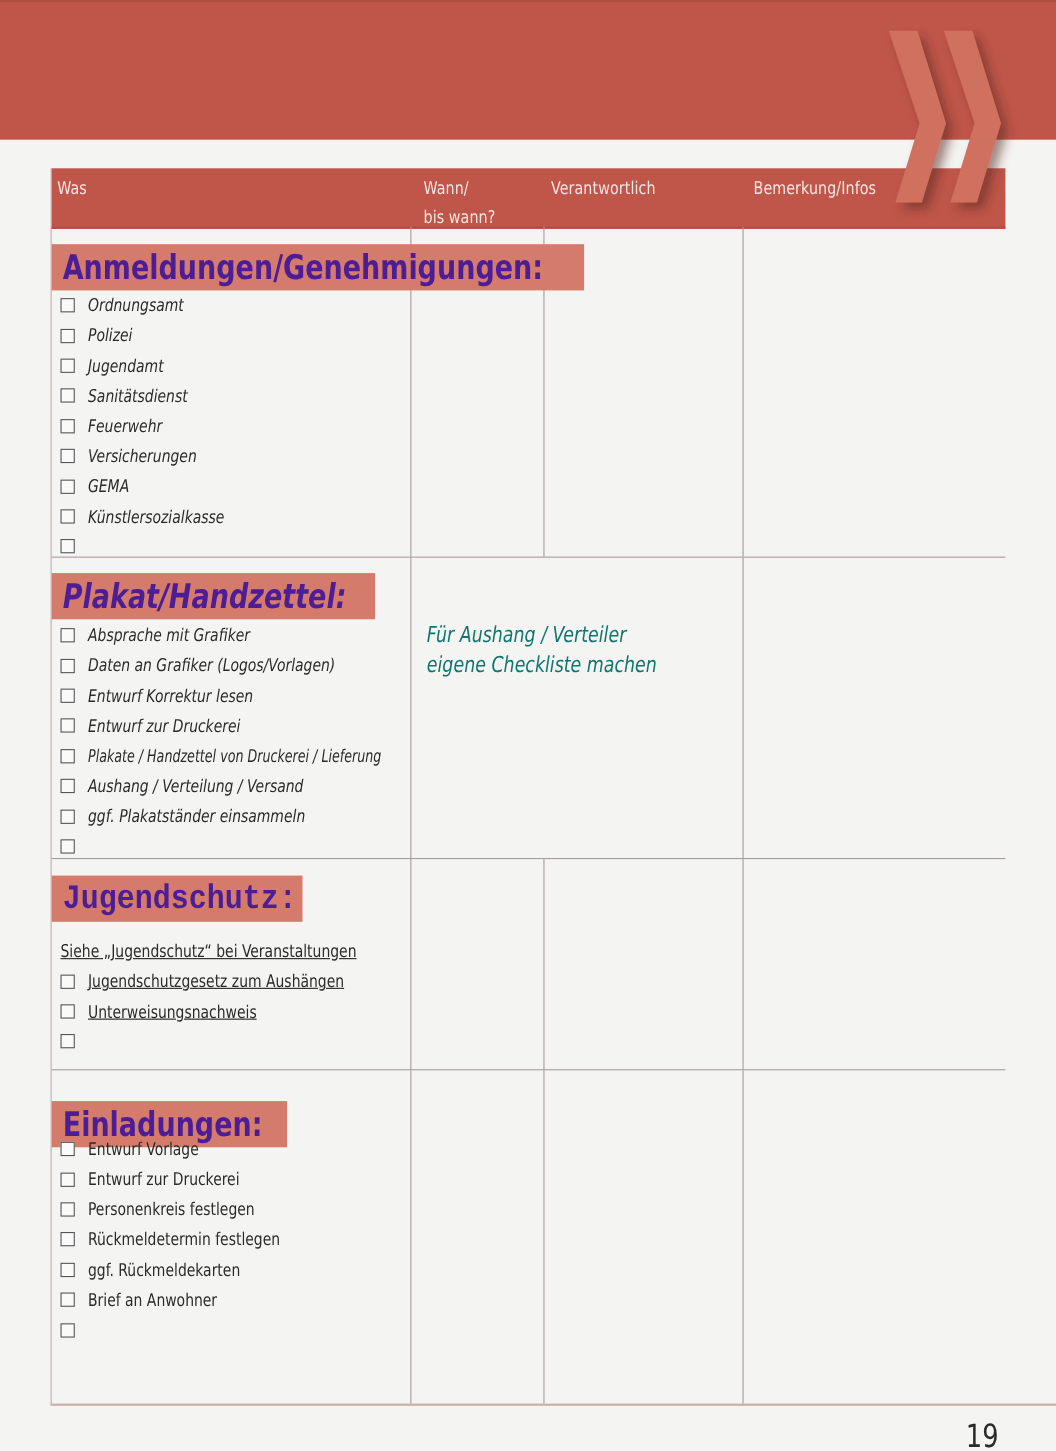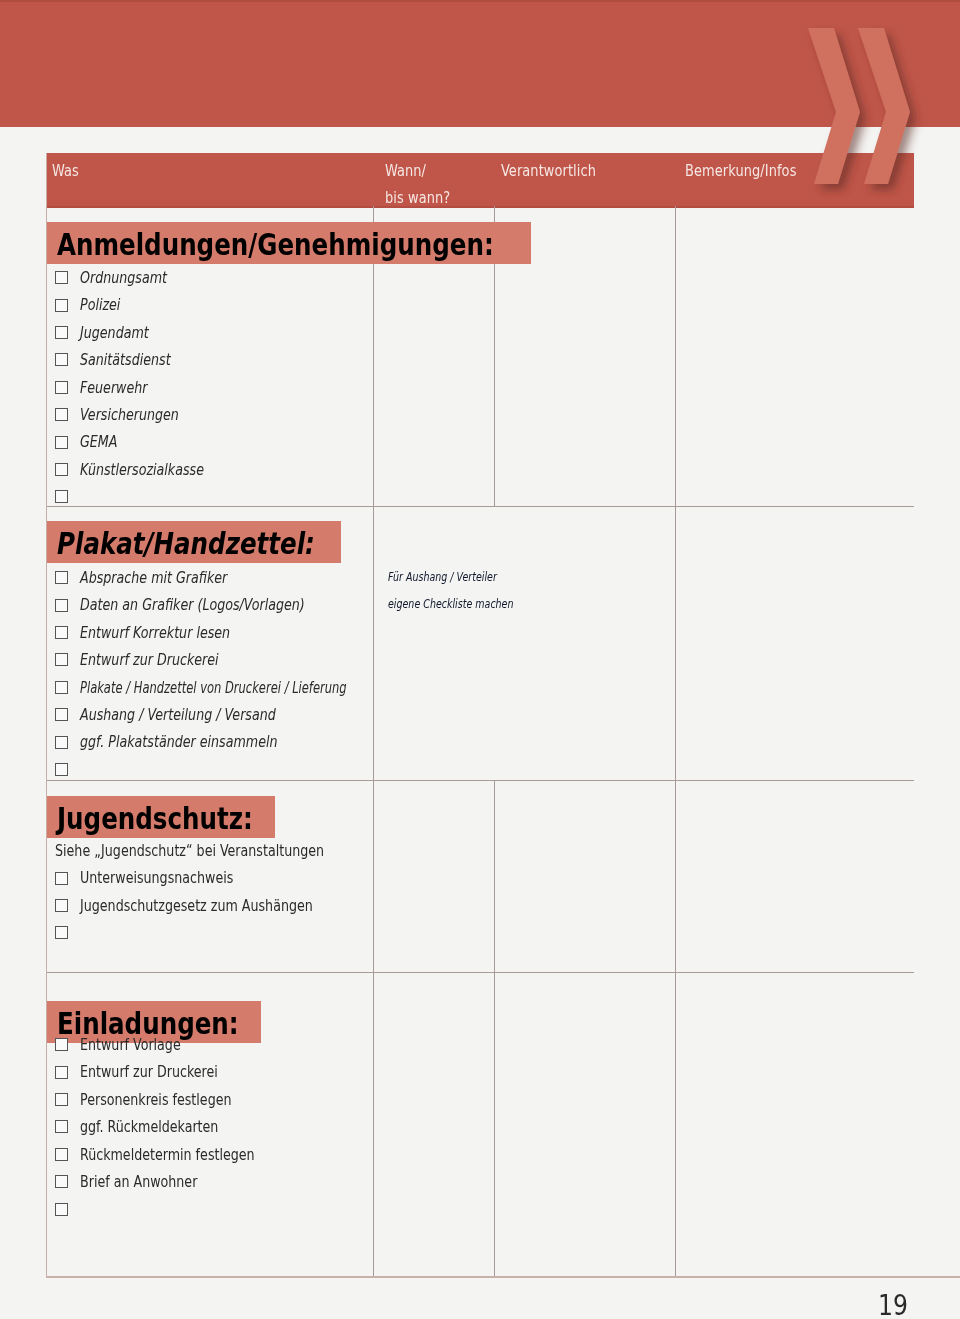--- a/index.html
+++ b/index.html
@@ -6,27 +6,27 @@
   body { width:960px; height:1319px; background:#f4f4f3; position:relative; overflow:hidden;
          font-family:"DejaVu Sans Condensed","Liberation Sans Narrow","Liberation Sans", sans-serif; color:#222; }
   .banner { position:absolute; left:0; top:0; width:960px; height:127px; background:#c0564a; }
   .banner-topline { position:absolute; left:0; top:0; width:960px; height:2px; background:#b04c40; }
   .chevrons { position:absolute; left:800px; top:20px; width:130px; height:180px; z-index:5; }
   .table { position:absolute; left:46px; top:153px; width:944px; height:1125px; border-left:1px solid #c8aca8; border-right:6px solid #a3a3a3; border-bottom:2px solid #c9b0a8; box-sizing:border-box; }
   .thead { position:absolute; left:0; top:0; width:867px; height:53px; background:#c0564a; border-bottom:2px solid #b34d42; }
   .th { position:absolute; top:4px; color:#f6e8e4; font-size:16px; line-height:27px; letter-spacing:0.1px; transform:scaleX(0.9); transform-origin:left top; white-space:nowrap; }
   .row { position:absolute; left:0; width:867px; border-bottom:1.5px solid #a89c99; box-sizing:border-box; }
   .vline { position:absolute; top:0; bottom:0; width:1px; background:#a69997; }
-  .sect-head { position:absolute; left:0; height:42px; background:#d47b6c; color:#000000; font-size:31px; line-height:44px; padding-left:10px; font-weight:bold; white-space:nowrap; box-sizing:border-box; }
+  .sect-head { position:absolute; left:0; height:42px; background:#d47b6c; color:#4c1d95; font-size:31px; line-height:44px; padding-left:10px; font-weight:bold; white-space:nowrap; box-sizing:border-box; }
   .sect-head span { display:inline-block; transform:scaleX(0.88); transform-origin:left center; }
   .items { position:absolute; left:8px; }
   .item { height:27.4px; line-height:27.4px; font-size:16px; white-space:nowrap; display:flex; align-items:center; }
   .item .txt { display:inline-block; transform:scaleX(0.88); transform-origin:left center; color:#2a2a2a; }
   .cb { width:11px; height:11px; border:1px solid #555; background:#fafafa; margin-right:12px; flex:0 0 auto; }
-  .note { position:absolute; font-size:12px; line-height:27.4px; white-space:nowrap; color:#0f172a; }
+  .note { position:absolute; font-size:20px; line-height:27.4px; white-space:nowrap; color:#0f766e; }
   .note div { transform:scaleX(0.88); transform-origin:left center; }
   .pagenum { position:absolute; left:878px; top:1288px; font-size:29px; color:#2a2a2a; transform:scaleX(0.9); transform-origin:left top; }
 </style>
 </head>
 <body>
 
 <div class="banner">
     <div class="banner-topline"></div>
   </div>
 
@@ -137,32 +137,32 @@
     <div class="note" style="left:341px;top:57px;">
       <div>Für Aushang / Verteiler</div>
       <div>eigene Checkliste machen</div>
     </div>
   </div>
 
   <div class="row" style="top:628px;height:192px;">
     <div class="vline" style="left:326px;"></div>
     <div class="vline" style="left:447px;"></div>
     <div class="vline" style="left:628px;"></div>
-    <div class="sect-head" style="top:15px;width:228px;"><span>Jugendschutz:</span></div>
-    <div class="items" style="top:56px;">
+    <div class="sect-head" style="top:15px;width:228px;font-family:Liberation Mono, monospace;"><span>Jugendschutz:</span></div>
+    <div class="items" style="top:70px;text-decoration:underline;">
       <div class="item">
           <span class="txt">Siehe „Jugendschutz“ bei Veranstaltungen</span>
         </div>
       <div class="item">
           <span class="cb"></span>
+          <span class="txt">Jugendschutzgesetz zum Aushängen</span>
+        </div>
+      <div class="item">
+          <span class="cb"></span>
           <span class="txt">Unterweisungsnachweis</span>
-        </div>
-      <div class="item">
-          <span class="cb"></span>
-          <span class="txt">Jugendschutzgesetz zum Aushängen</span>
         </div>
       <div class="item">
           <span class="cb"></span>
           <span class="txt"></span>
         </div>
     </div>
   </div>
 
   <div class="row" style="top:820px;height:303px;border-bottom:none;">
     <div class="vline" style="left:326px;"></div>
@@ -177,28 +177,28 @@
       <div class="item">
           <span class="cb"></span>
           <span class="txt">Entwurf zur Druckerei</span>
         </div>
       <div class="item">
           <span class="cb"></span>
           <span class="txt">Personenkreis festlegen</span>
         </div>
       <div class="item">
           <span class="cb"></span>
+          <span class="txt">Rückmeldetermin festlegen</span>
+        </div>
+      <div class="item">
+          <span class="cb"></span>
           <span class="txt">ggf. Rückmeldekarten</span>
         </div>
       <div class="item">
           <span class="cb"></span>
-          <span class="txt">Rückmeldetermin festlegen</span>
-        </div>
-      <div class="item">
-          <span class="cb"></span>
           <span class="txt">Brief an Anwohner</span>
         </div>
       <div class="item">
           <span class="cb"></span>
           <span class="txt"></span>
         </div>
     </div>
   </div>
 </div>
 

